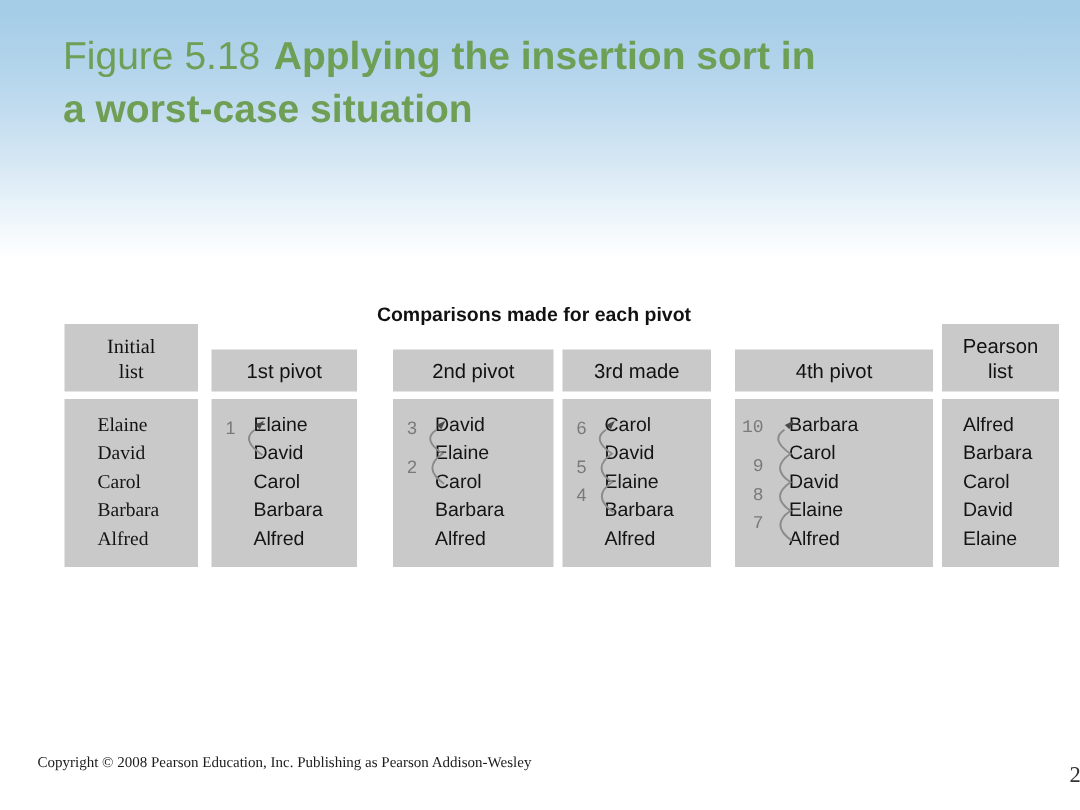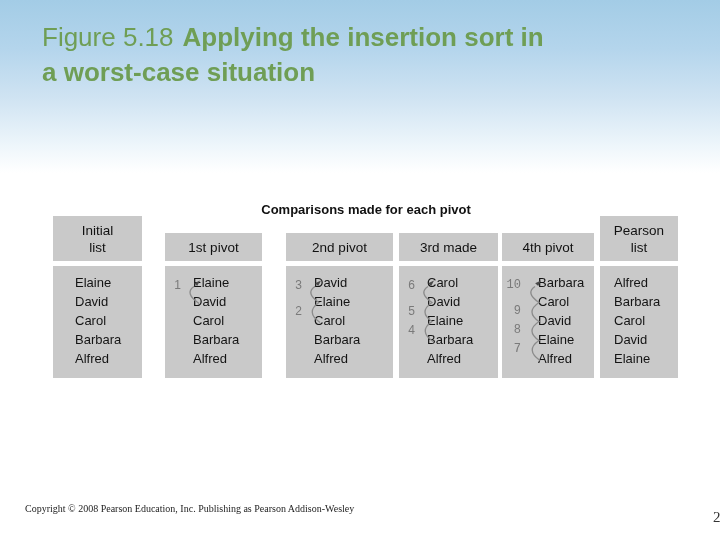--- a/index.html
+++ b/index.html
@@ -11,30 +11,30 @@
   }
   
   .slide-title{
     position:absolute;left:42px;top:20px;width:640px;
     font-size:26px;line-height:35px;color:#6f9e55;letter-spacing:0px;
   }
   .slide-title .pre{font-weight:normal;}
   .slide-title b{font-weight:bold;margin-left:9px;}
   .slide-title .l2{margin-left:0;}
   
-  .panel{position:absolute;left:46px;top:198px;width:636px;height:200px;background:#ffffff;}
+  .panel{position:absolute;left:36px;top:198px;width:636px;height:200px;background:#ffffff;}
   .caption{position:absolute;top:4px;left:100px;width:440px;text-align:center;
     font-size:13px;font-weight:bold;color:#111;}
   .cols{position:absolute;left:0;top:18px;display:flex;align-items:flex-start;}
   .col{flex:none;}
-  .c0{width:89px;margin-left:7px;}
-  .c1{width:97px;margin-left:23px;}
+  .c0{width:89px;margin-left:7px;font-family:Liberation Serif, serif;}
+  .c1{width:97px;margin-left:9px;}
   .c2{width:107px;margin-left:24px;}
   .c3{width:99px;margin-left:6px;}
-  .c4{width:92px;margin-left:4px;}
+  .c4{width:132px;margin-left:16px;}
   .c5{width:78px;margin-left:6px;}
   .hdr{background:#c9c9c9;color:#111;font-size:13.5px;display:flex;align-items:center;
     justify-content:center;text-align:center;white-space:pre-line;line-height:17px;}
   .hdr.tall{height:45px;margin-top:0;}
   .hdr.short{height:28px;margin-top:17px;}
   .bod{position:relative;background:#c9c9c9;height:112px;margin-top:5px;}
   .names{padding:7px 0 0 28px;font-size:13px;line-height:19px;color:#141414;}
   .c0 .names{padding-left:22px;}
   .c4 .names{padding-left:36px;}
   .c5 .names{padding-left:14px;}

